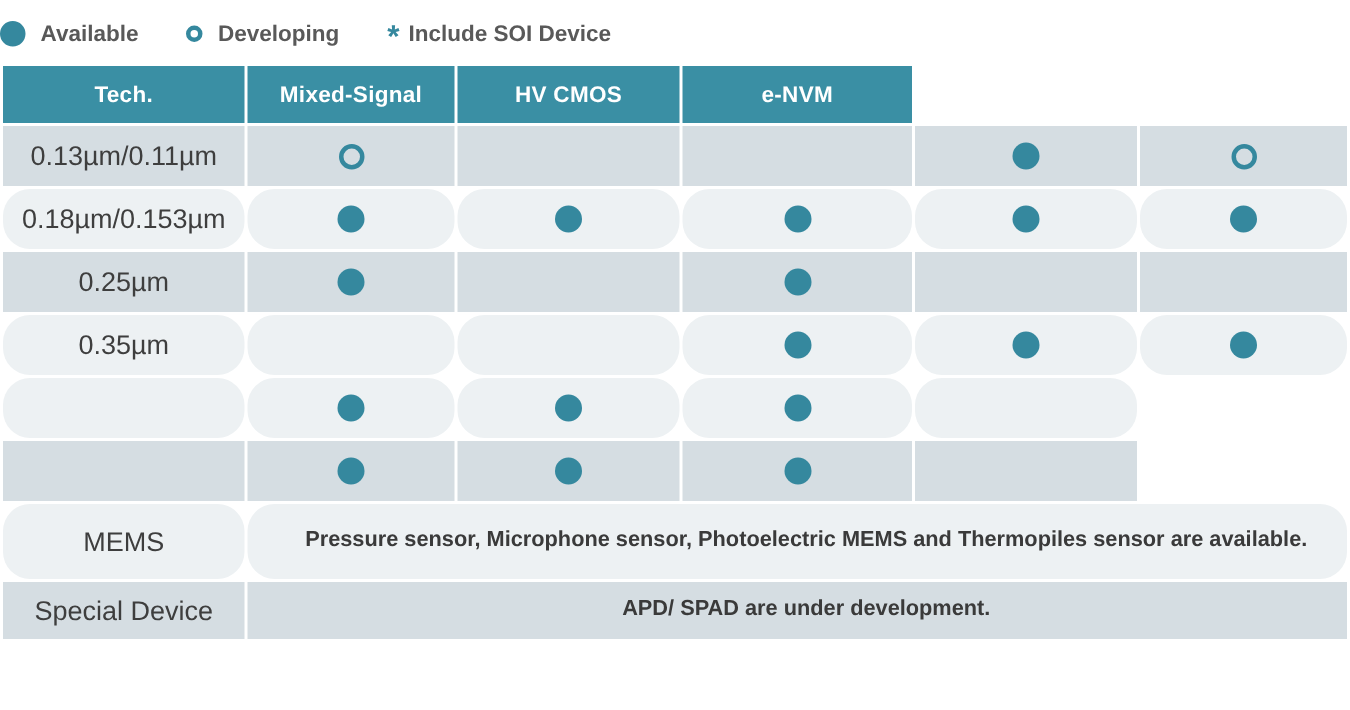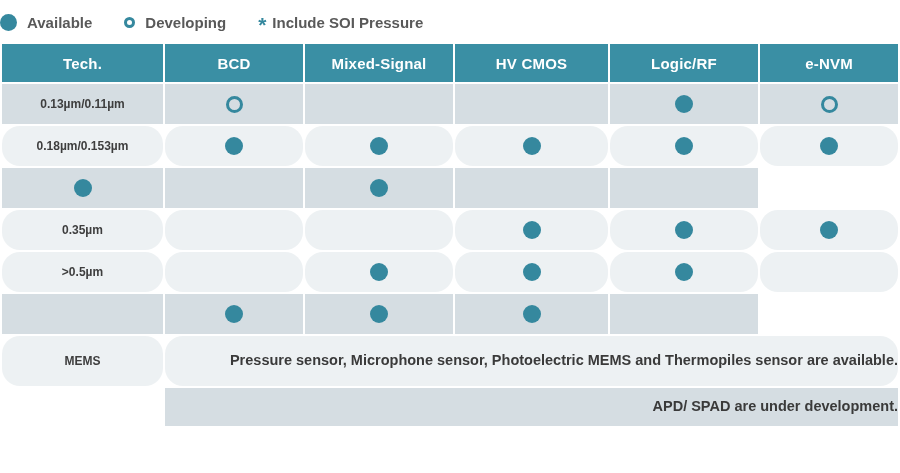--- a/index.html
+++ b/index.html
@@ -20,57 +20,55 @@
   .legend-star{color:var(--dot);font-size:21px;font-weight:700;line-height:14px;position:relative;top:3px;margin-right:-4px;}
   
   .table{margin:0 2px;}
   .trow{display:grid;grid-template-columns:161px 138px 148px 153px 148px 138px;gap:2px;margin-top:2px;}
   .trow.header{margin-top:0;}
   .cell{display:flex;align-items:center;justify-content:center;}
   .header .cell{height:38px;background:var(--teal);color:#ffffff;font-size:15px;font-weight:700;letter-spacing:0.2px;}
   .markrow .cell{height:40px;}
   .dark  .cell{background:var(--row-dark);}
   .light .cell{background:var(--row-light);border-radius:18px;}
-  .rowlabel{font-size:12px;font-weight:700;color:var(--text-dark);}
+  .rowlabel{font-size:18px;font-weight:400;color:var(--text-dark);}
   .mark{width:18px;height:18px;border-radius:50%;background:var(--dot);position:relative;flex:0 0 auto;}
   .mark.open{width:17px;height:17px;background:transparent;border:3px solid var(--dot);}
   .mark.filled-star::after{content:"*";position:absolute;left:19px;top:-6px;color:var(--dot);font-size:20px;font-weight:700;}
   
   .textrow .cell.label{height:100%;}
   .textrow{align-items:stretch;}
   .mems .cell{height:50px;}
   .special .cell{height:38px;}
-  .textcell{grid-column:2/7;display:flex;flex-direction:column;justify-content:center;align-items:flex-end;padding-left:12px;font-size:14.5px;font-weight:700;color:#3a3a3a;line-height:1.35;}
+  .textcell{grid-column:2/7;display:flex;flex-direction:column;justify-content:center;align-items:center;padding-left:12px;font-size:14.5px;font-weight:700;color:#3a3a3a;line-height:1.35;}
 </style>
 </head>
 <body>
 
 <div class="legend">
   <div class="legend-item">
     <span class="dot-filled"></span>
     <span>Available</span>
   </div>
   <div class="legend-item">
     <span class="dot-open"></span>
     <span>Developing</span>
   </div>
   <div class="legend-item">
     <span class="legend-star">*</span>
-    <span>Include SOI Pressure</span>
+    <span>Include SOI Device</span>
   </div>
 </div>
 
 <div class="table">
 
   <div class="trow header">
     <div class="cell">Tech.</div>
-    <div class="cell">BCD</div>
     <div class="cell">Mixed-Signal</div>
     <div class="cell">HV CMOS</div>
-    <div class="cell">Logic/RF</div>
     <div class="cell">e-NVM</div>
   </div>
 
   <div class="trow markrow dark">
     <div class="cell rowlabel">0.13µm/0.11µm</div>
     <div class="cell">
         <span class="mark open"></span>
       </div>
     <div class="cell"></div>
     <div class="cell"></div>
@@ -95,20 +93,21 @@
       </div>
     <div class="cell">
         <span class="mark filled"></span>
       </div>
     <div class="cell">
         <span class="mark filled"></span>
       </div>
   </div>
 
   <div class="trow markrow dark">
+    <div class="cell rowlabel">0.25µm</div>
     <div class="cell">
         <span class="mark filled"></span>
       </div>
     <div class="cell"></div>
     <div class="cell">
         <span class="mark filled"></span>
       </div>
     <div class="cell"></div>
     <div class="cell"></div>
   </div>
@@ -123,21 +122,20 @@
     <div class="cell">
         <span class="mark filled"></span>
       </div>
     <div class="cell">
         <span class="mark filled"></span>
       </div>
   </div>
 
 
   <div class="trow markrow light">
-    <div class="cell rowlabel">&gt;0.5µm</div>
     <div class="cell"></div>
     <div class="cell">
         <span class="mark filled"></span>
       </div>
     <div class="cell">
         <span class="mark filled"></span>
       </div>
     <div class="cell">
         <span class="mark filled"></span>
       </div>
@@ -159,18 +157,19 @@
   </div>
 
   <div class="trow textrow mems light">
     <div class="cell label rowlabel">MEMS</div>
     <div class="cell textcell">
       <span>Pressure sensor, Microphone sensor, Photoelectric MEMS and Thermopiles sensor are available.</span>
     </div>
   </div>
 
   <div class="trow textrow special dark">
+    <div class="cell label rowlabel">Special Device</div>
     <div class="cell textcell">
       <span>APD/ SPAD are under development.</span>
     </div>
   </div>
 
 </div>
 
 </body></html>

